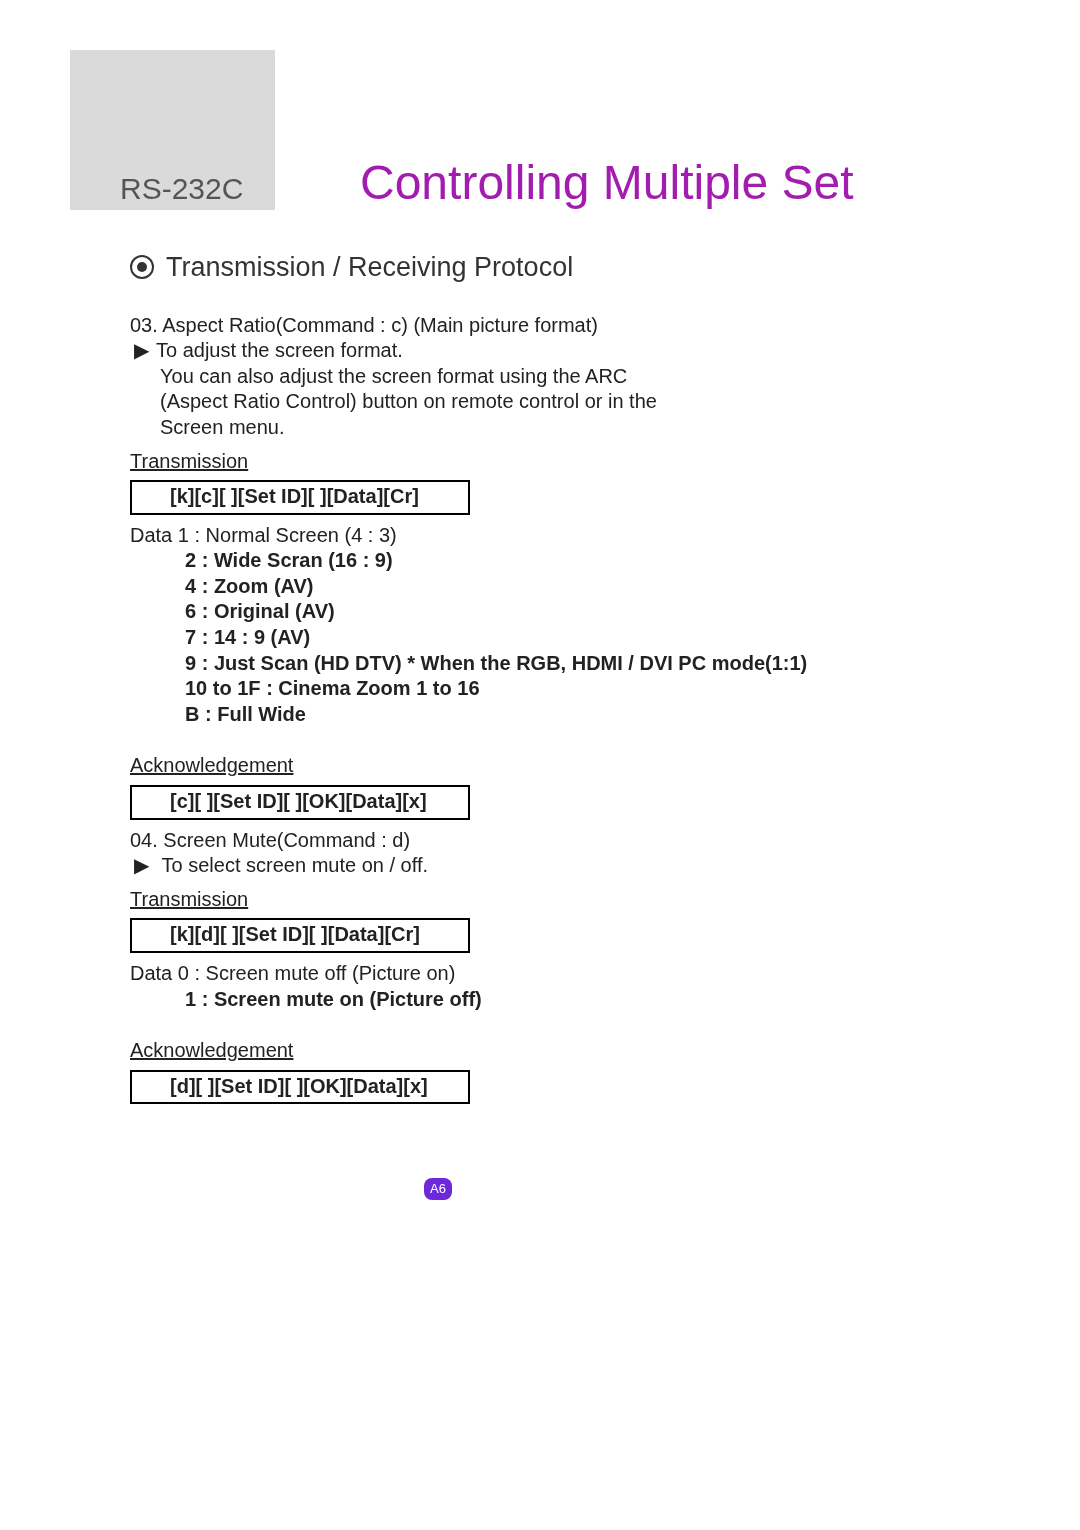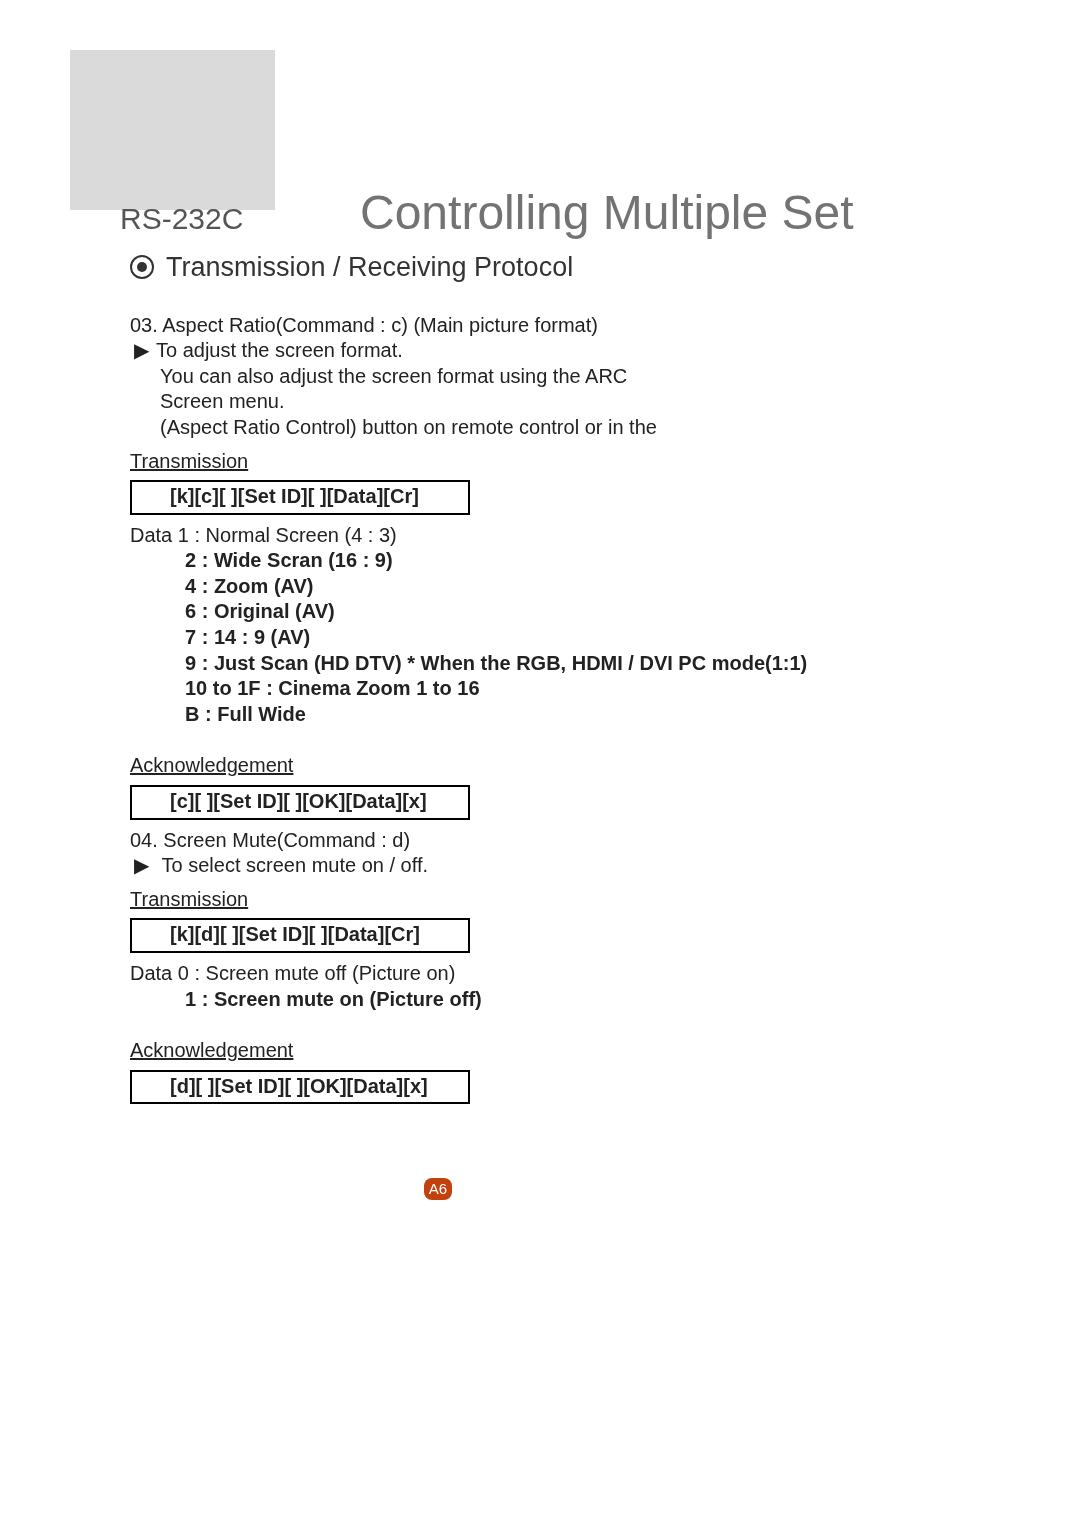--- a/index.html
+++ b/index.html
@@ -33,22 +33,21 @@
     display: flex;
     align-items: baseline;
   }
   .header-small {
     font-size: 30px;
     color: #555555;
     width: 240px;
   }
   .header-large {
     font-size: 48px;
-    color: #737373;
-    margin-top: 30px;
+    color: #a21caf;
   }
   .content {
     position: absolute;
     left: 130px;
     top: 250px;
     width: 840px;
     font-size: 20px;
     line-height: 1.28;
   }
   .section-title-row {
@@ -107,23 +106,23 @@
     height: 18px;
   }
   .page-badge {
     position: absolute;
     left: 50%;
     transform: translateX(-50%);
     bottom: 330px;
     width: 28px;
     height: 22px;
     border-radius: 8px;
-    background: #c2410c;
+    background: #6d28d9;
     color: #ffffff;
-    font-size: 15px;
+    font-size: 13px;
     text-align: center;
     line-height: 22px;
   }
 </style>
 </head>
 <body>
 
 <div class="page">
   <div class="top-gray"></div>
 
@@ -142,22 +141,22 @@
       <div class="section-title">Transmission / Receiving Protocol</div>
     </div>
 
     
     <div class="cmd-heading">03. Aspect Ratio(Command : c) (Main picture format)</div>
     <div class="arrow-line">
       <span class="arrow-sym">▶</span><span>To adjust the screen format.</span>
     </div>
     <div class="indent-block">
       <div>You can also adjust the screen format using the ARC</div>
+      <div>(Aspect Ratio Control) button on remote control or in the</div>
       <div>Screen menu.</div>
-      <div>(Aspect Ratio Control) button on remote control or in the</div>
     </div>
     <div class="underline-label">Transmission</div>
     <div class="code-box">[k][c][ ][Set ID][ ][Data][Cr]</div>
 
     <div class="data-block">
       <div class="data-line">Data 1 : Normal Screen (4 : 3)</div>
       <div class="data-line data-indent">2 : Wide Scran (16 : 9)</div>
       <div class="data-line data-indent">4 : Zoom (AV)</div>
       <div class="data-line data-indent">6 : Original (AV)</div>
       <div class="data-line data-indent">7 : 14 : 9 (AV)</div>

